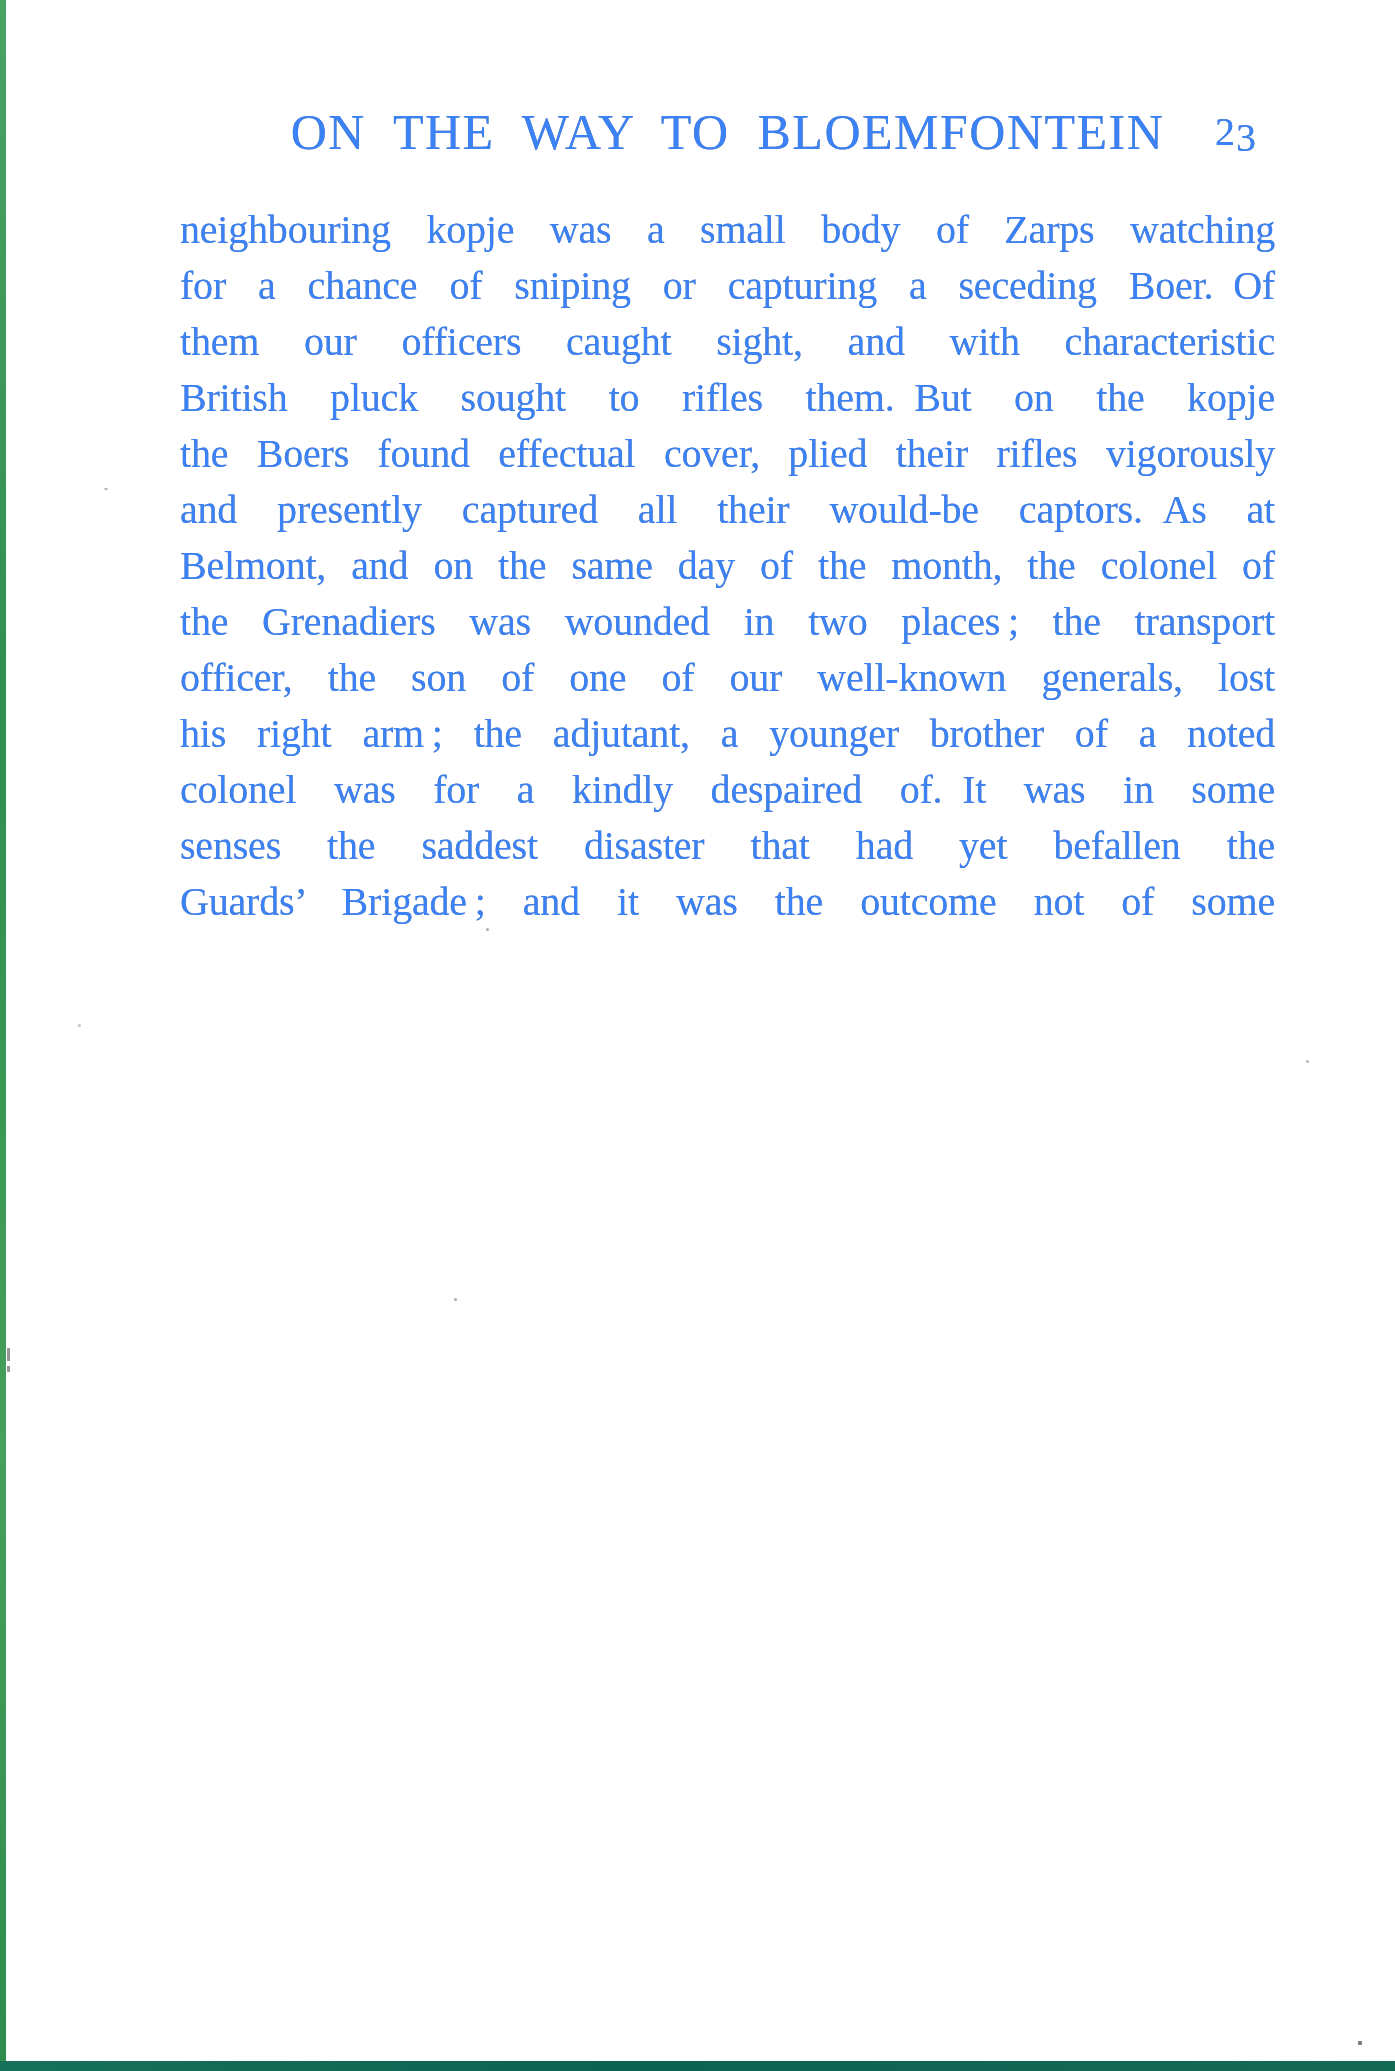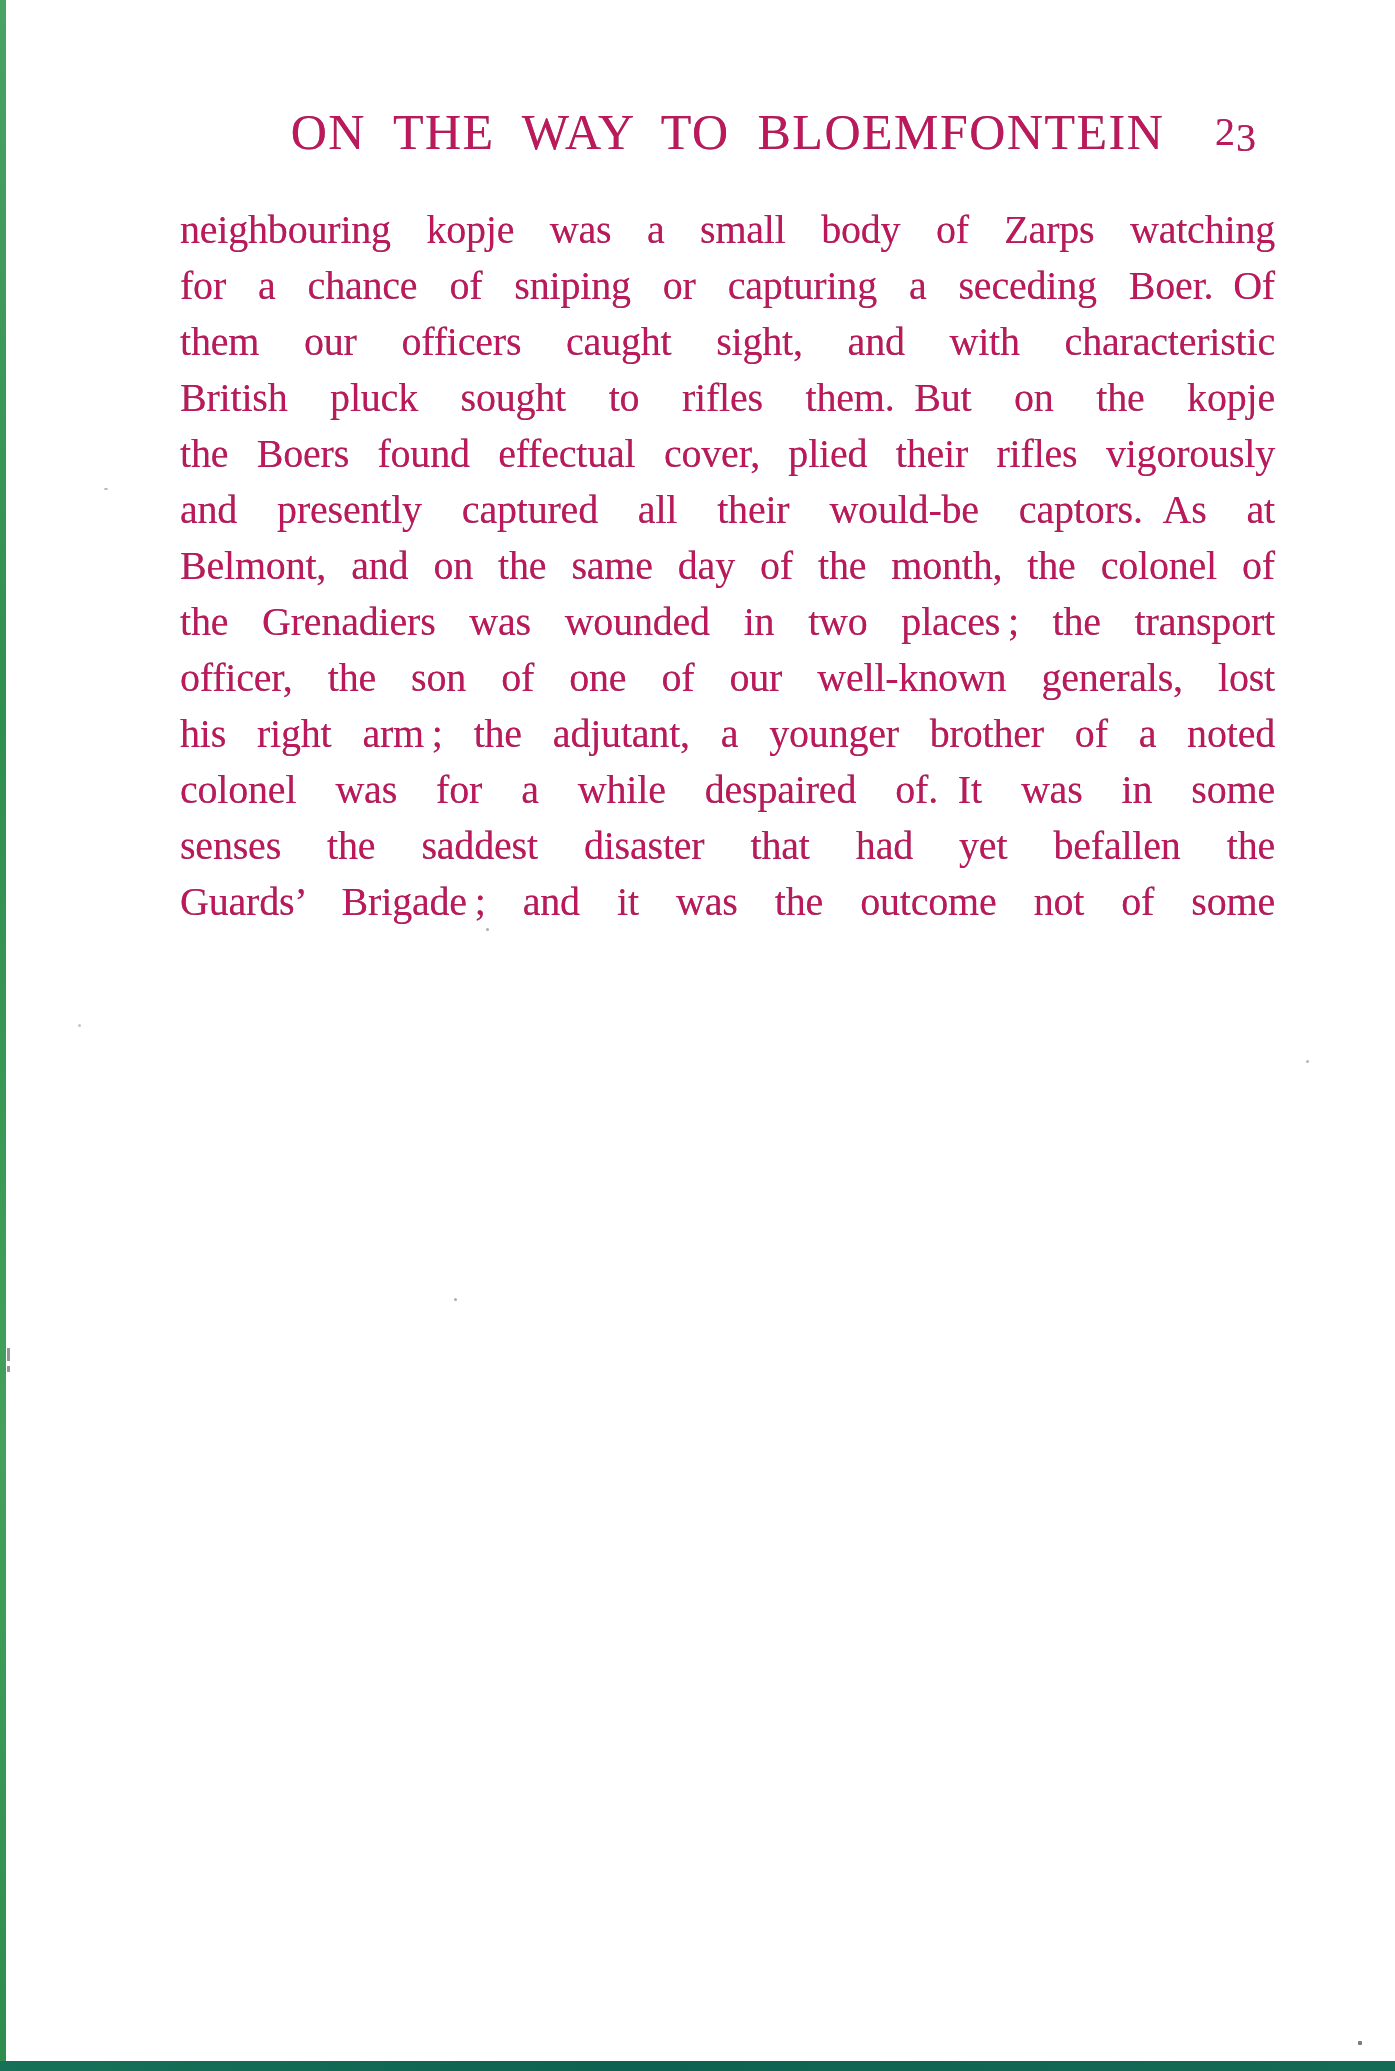--- a/index.html
+++ b/index.html
@@ -104,21 +104,21 @@
   .mark-exclaim-b {
     position: absolute;
     left: 7px; top: 1366px;
     width: 3px; height: 6px;
     background: #6a6a66; opacity: .7;
   }
 </style>
 </head>
 <body>
 
-<div class="page" style="background: rgb(255, 255, 255); color: #be185d;">
+<div class="page" style="background: rgb(255, 255, 255); color: #3b82f6;">
 
   <div class="edge-left"></div>
   <div class="edge-bottom"></div>
 
   <div class="running-head">
     <span class="head-title">ON THE WAY TO BLOEMFONTEIN</span>
     <span class="page-number"><span>2</span><span class="digit-low">3</span></span>
   </div>
 
   <div class="body-text">
@@ -126,21 +126,21 @@
       <div class="line">neighbouring kopje was a small body of Zarps watching</div>
       <div class="line">for a chance of sniping or capturing a seceding Boer. Of</div>
       <div class="line">them our officers caught sight, and with characteristic</div>
       <div class="line">British pluck sought to rifles them. But on the kopje</div>
       <div class="line">the Boers found effectual cover, plied their rifles vigorously</div>
       <div class="line">and presently captured all their would-be captors. As at</div>
       <div class="line">Belmont, and on the same day of the month, the colonel of</div>
       <div class="line">the Grenadiers was wounded in two places ; the transport</div>
       <div class="line">officer, the son of one of our well-known generals, lost</div>
       <div class="line">his right arm ; the adjutant, a younger brother of a noted</div>
-      <div class="line">colonel was for a while despaired of. It was in some</div>
+      <div class="line">colonel was for a kindly despaired of. It was in some</div>
       <div class="line">senses the saddest disaster that had yet befallen the</div>
       <div class="line">Guards’ Brigade ; and it was the outcome not of some</div>
     </div>
 
   <div class="speck s1"></div>
   <div class="speck s2"></div>
   <div class="speck s3"></div>
   <div class="speck s4"></div>
   <div class="speck s5"></div>
   <div class="speck s6"></div>

